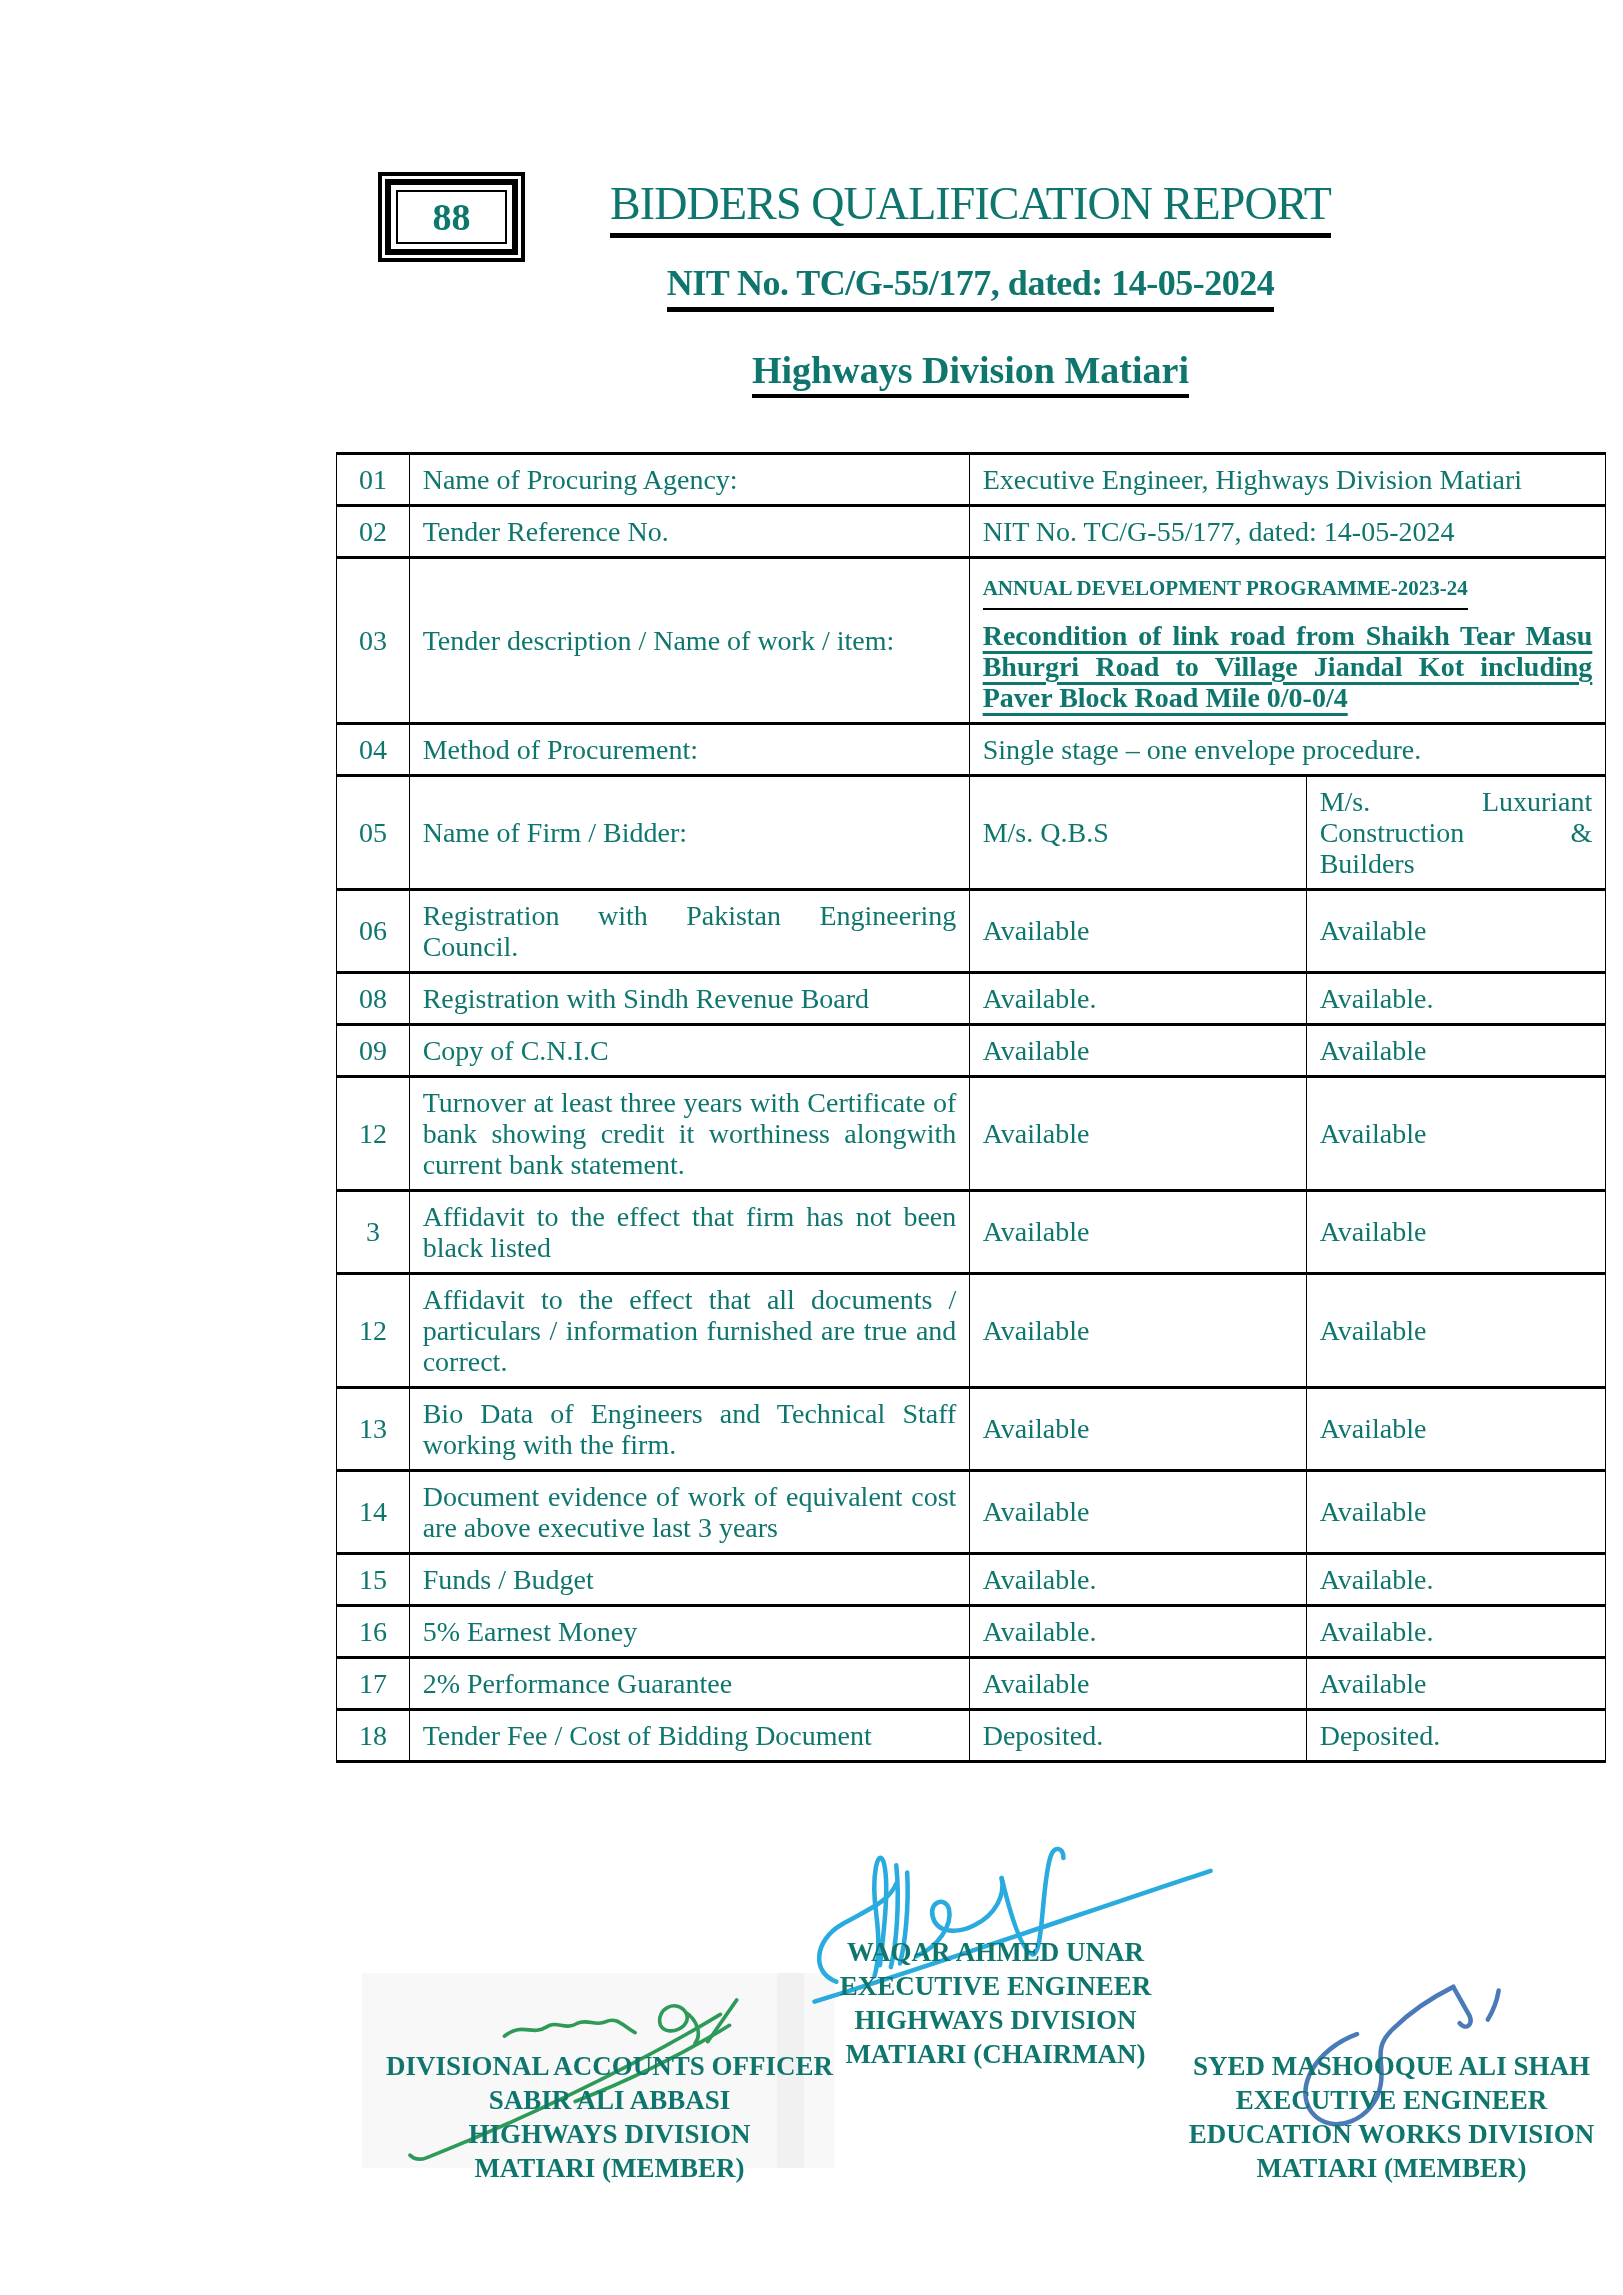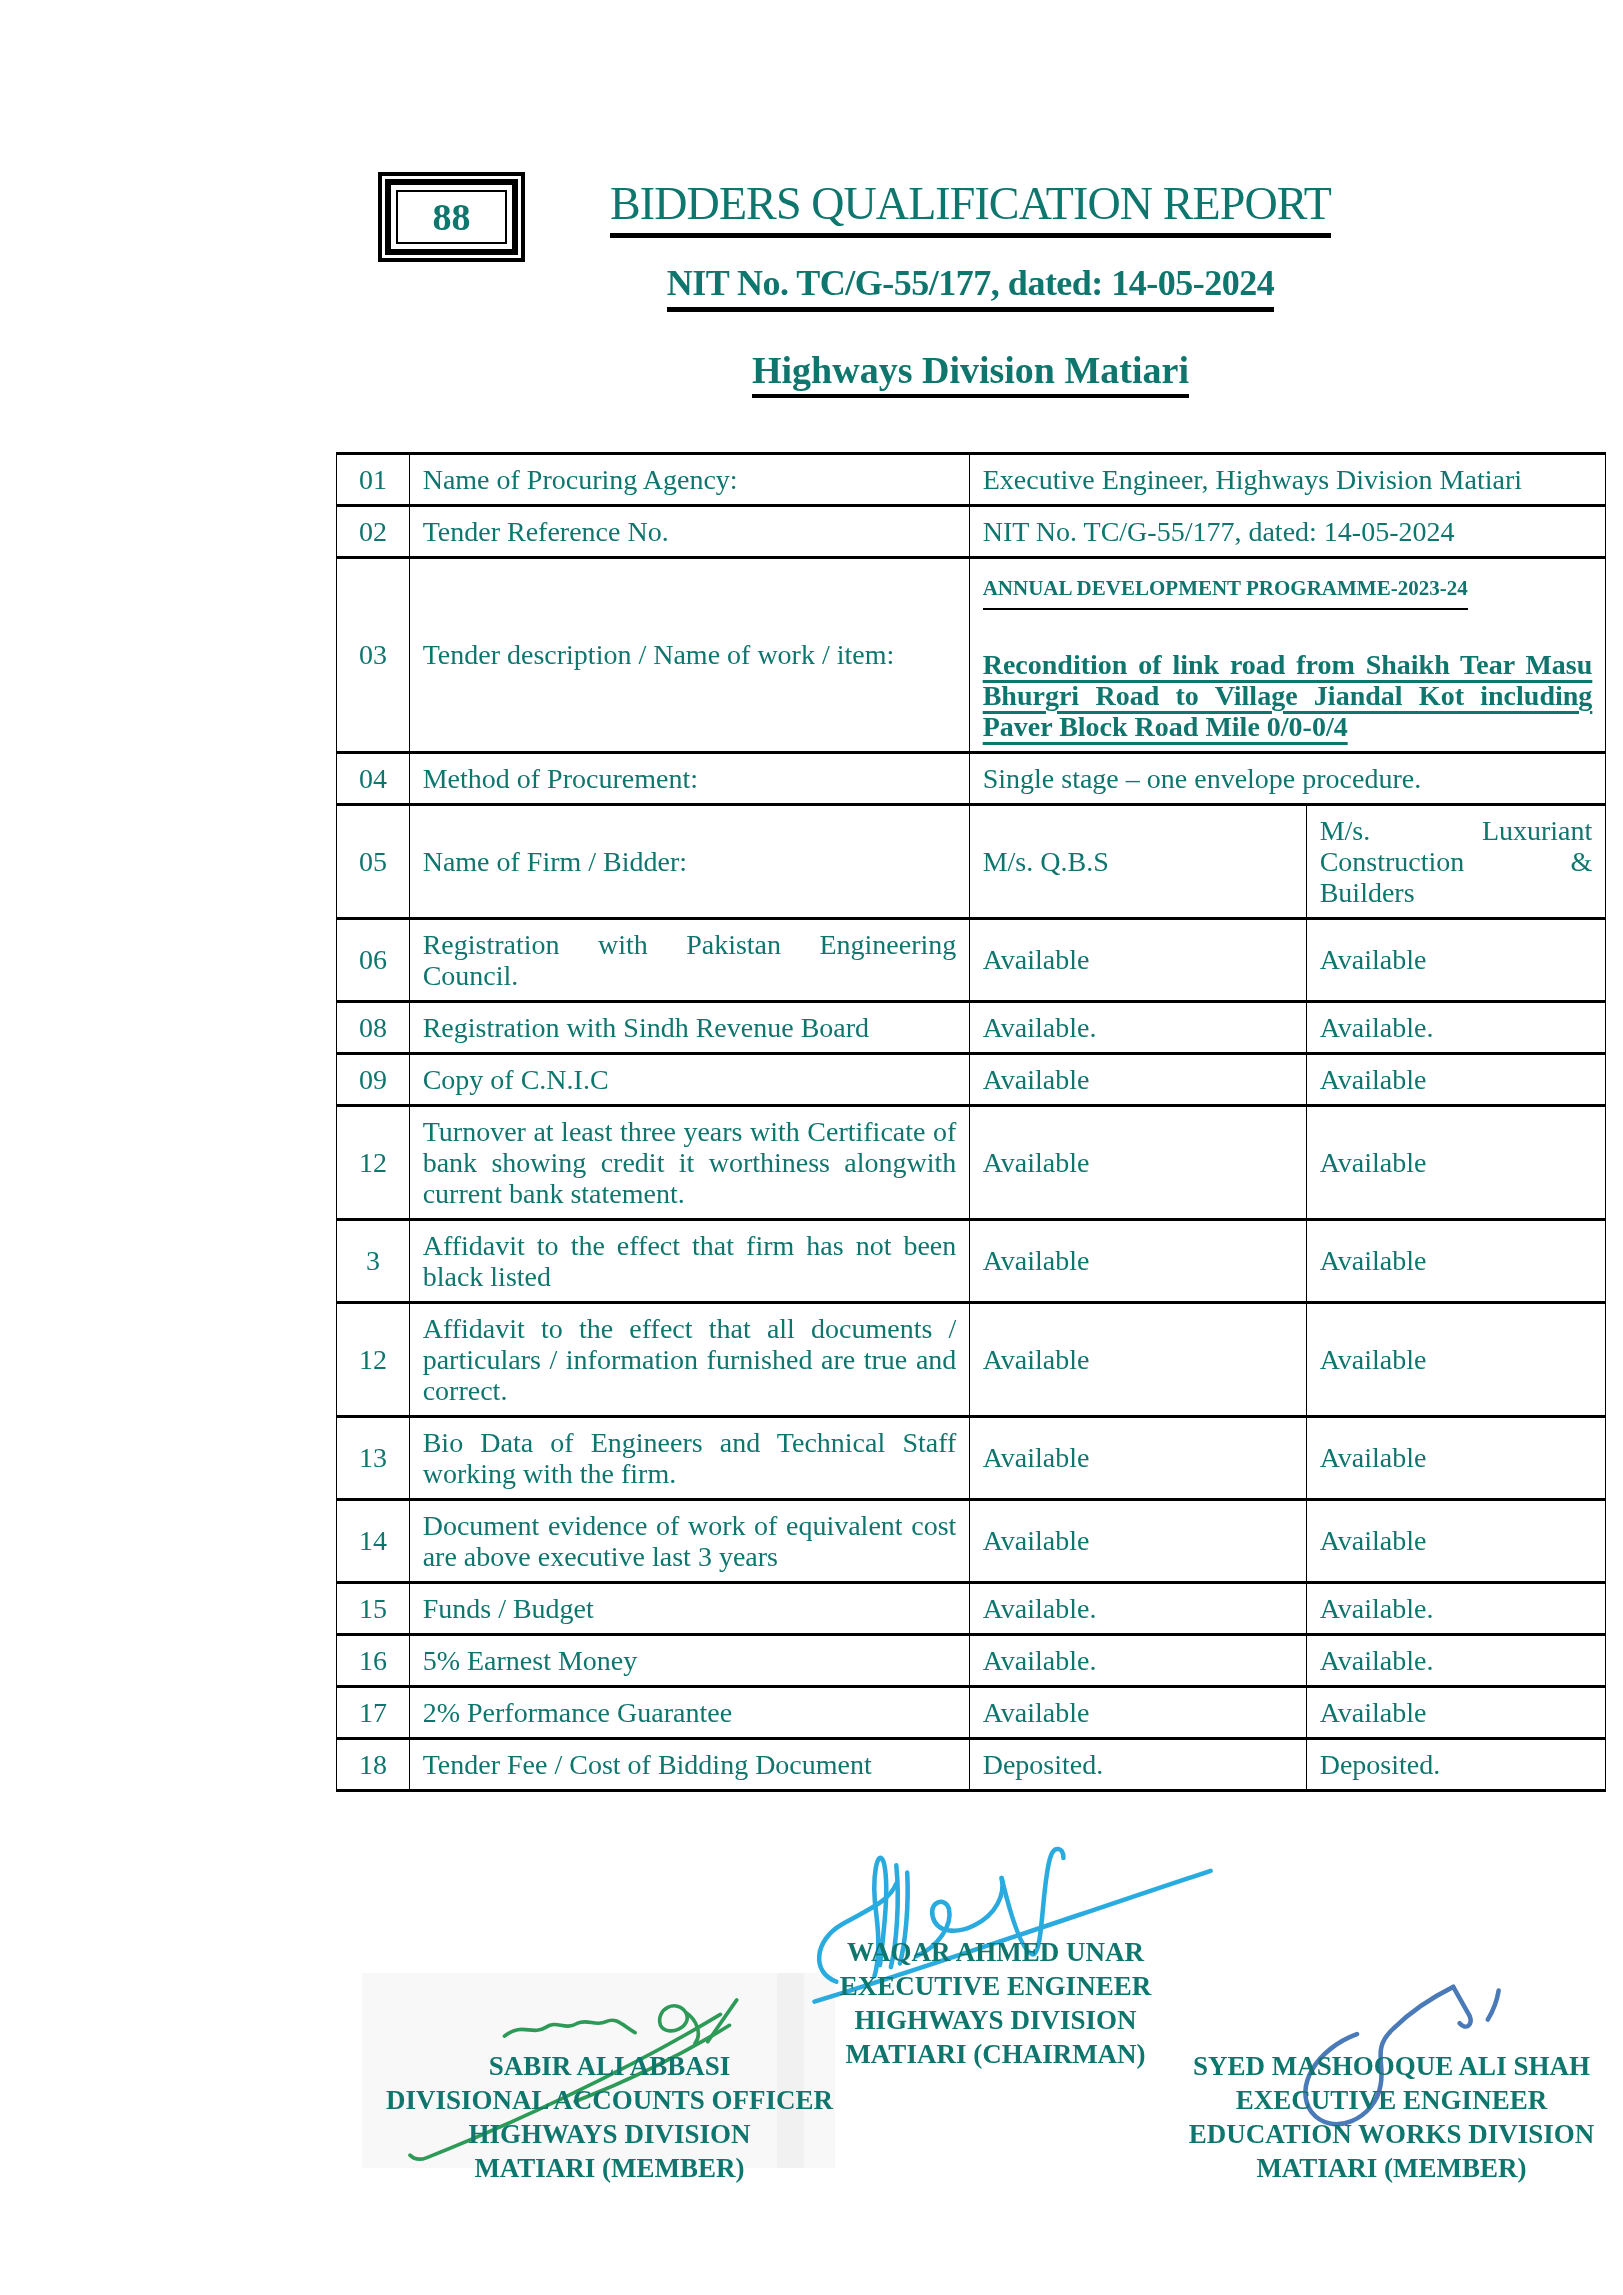--- a/index.html
+++ b/index.html
@@ -33,21 +33,21 @@
     padding:9px 12.7px;font-size:28px;line-height:31px;vertical-align:middle;
     overflow:hidden;
   }
   td.c-no{text-align:center;padding:9px 3.6px;}
   td.c-label{text-align:left;}
   td.c-label.just{text-align:justify;text-align-last:left;}
   td.c-value{text-align:left;padding-left:16.4px;}
   td.small-firm{font-size:23.6px;line-height:29px;text-align:justify;text-align-last:left;margin-left:16px;}
   .prog-head{display:inline-block;font-weight:700;font-size:21px;line-height:23.6px;
              border-bottom:2.7px solid #000;padding-bottom:7px;}
-  .work-desc{display:block;margin-top:39px;font-weight:700;text-align:justify;text-align-last:left;
+  .work-desc{display:block;margin-top:10px;font-weight:700;text-align:justify;text-align-last:left;
              text-decoration:underline;text-decoration-thickness:2.7px;text-underline-offset:5.5px;}
   
   .sig-block{position:absolute;text-align:center;font-weight:700;font-size:27px;line-height:34px;}
   .sig-chairman{left:791px;top:1935px;width:409px;}
   .sig-left{left:382px;top:2049px;width:455px;}
   .sig-right{left:1164px;top:2049px;width:455px;}
   .sig-svg{position:absolute;pointer-events:none;}
   .svg-chairman{left:800px;top:1818px;}
   .svg-left{left:395px;top:1989px;}
   .svg-right{left:1255px;top:1976px;}
@@ -223,22 +223,22 @@
   </svg>
 
   <div class="sig-block sig-chairman">
     <div>WAQAR AHMED UNAR</div>
     <div>EXECUTIVE ENGINEER</div>
     <div>HIGHWAYS DIVISION</div>
     <div>MATIARI (CHAIRMAN)</div>
   </div>
 
   <div class="sig-block sig-left">
+    <div>DIVISIONAL ACCOUNTS OFFICER</div>
     <div>SABIR ALI ABBASI</div>
-    <div>DIVISIONAL ACCOUNTS OFFICER</div>
     <div>HIGHWAYS DIVISION</div>
     <div>MATIARI (MEMBER)</div>
   </div>
 
   <div class="sig-block sig-right">
     <div>SYED MASHOOQUE ALI SHAH</div>
     <div>EXECUTIVE ENGINEER</div>
     <div>EDUCATION WORKS DIVISION</div>
     <div>MATIARI (MEMBER)</div>
   </div>

